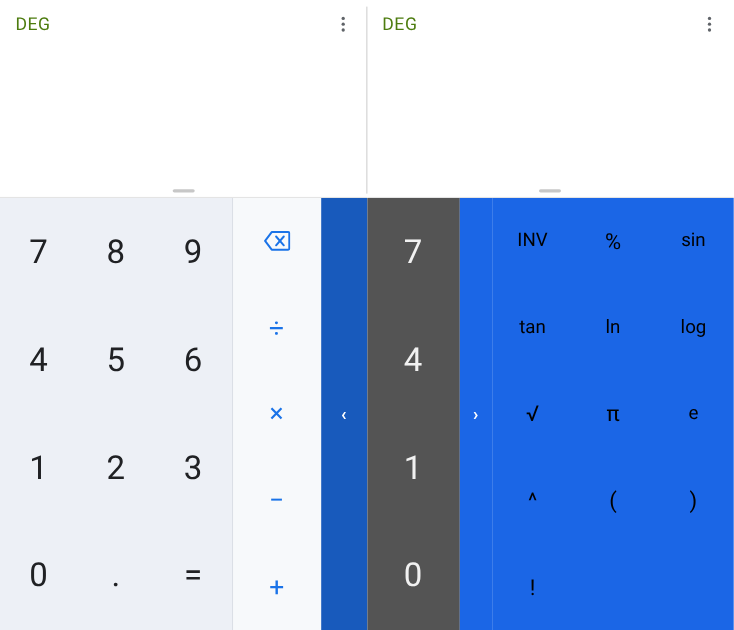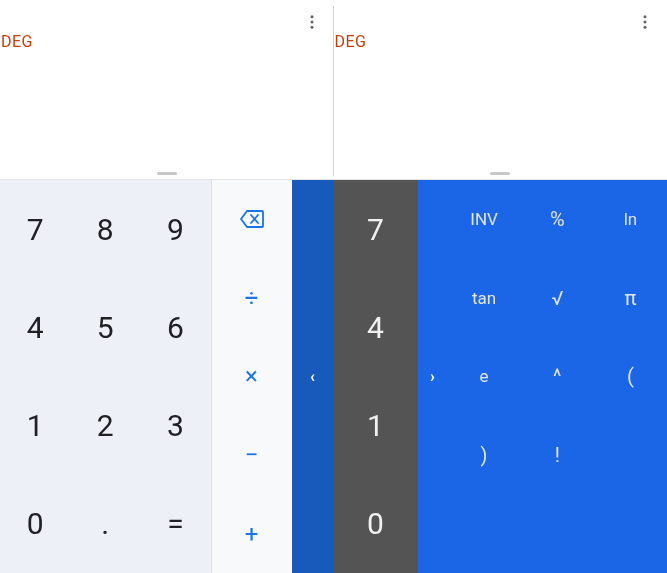--- a/index.html
+++ b/index.html
@@ -29,25 +29,24 @@
   }
   .top-area {
     height: 180px;
     background: #fff;
     position: relative;
     border-bottom: 1px solid #e4e4e4;
   }
   .mode-label {
     position: absolute;
     top: 12px;
-    left: 1px;
+    left: 14px;
     font-size: 16px;
-    color: #c2410c;
+    color: #4d7c0f;
     letter-spacing: 0.5px;
-    margin-top: 20px;
   }
   .more-btn {
     position: absolute;
     top: 10px;
     right: 10px;
     width: 24px;
     height: 24px;
     display: flex;
     align-items: center;
     justify-content: center;
@@ -142,21 +141,21 @@
     background: #1b66e6;
     display: grid;
     grid-template-columns: repeat(3, 1fr);
     grid-template-rows: repeat(5, 1fr);
   }
   .adv-cell {
     display: flex;
     align-items: center;
     justify-content: center;
     font-size: 17px;
-    color: #e5e5e5;
+    color: #000000;
     cursor: pointer;
   }
   .adv-cell.large { font-size: 20px; }
   .backspace-svg { width: 24px; height: 20px; }
 </style>
 </head>
 <body>
 
 <div class="divider"></div>
 
@@ -223,22 +222,24 @@
       <div class="digit-narrow">4</div>
       <div class="digit-narrow">1</div>
       <div class="digit-narrow">0</div>
     </div>
     <div class="adv-handle">
       <span class="chevron">›</span>
     </div>
     <div class="adv-grid">
       <div class="adv-cell">INV</div>
       <div class="adv-cell large">%</div>
+      <div class="adv-cell">sin</div>
+      <div class="adv-cell">tan</div>
       <div class="adv-cell">ln</div>
-      <div class="adv-cell">tan</div>
+      <div class="adv-cell">log</div>
       <div class="adv-cell large">√</div>
       <div class="adv-cell large">π</div>
       <div class="adv-cell">e</div>
       <div class="adv-cell large">^</div>
       <div class="adv-cell large">(</div>
       <div class="adv-cell large">)</div>
       <div class="adv-cell large">!</div>
     </div>
   </div>
 </div>

